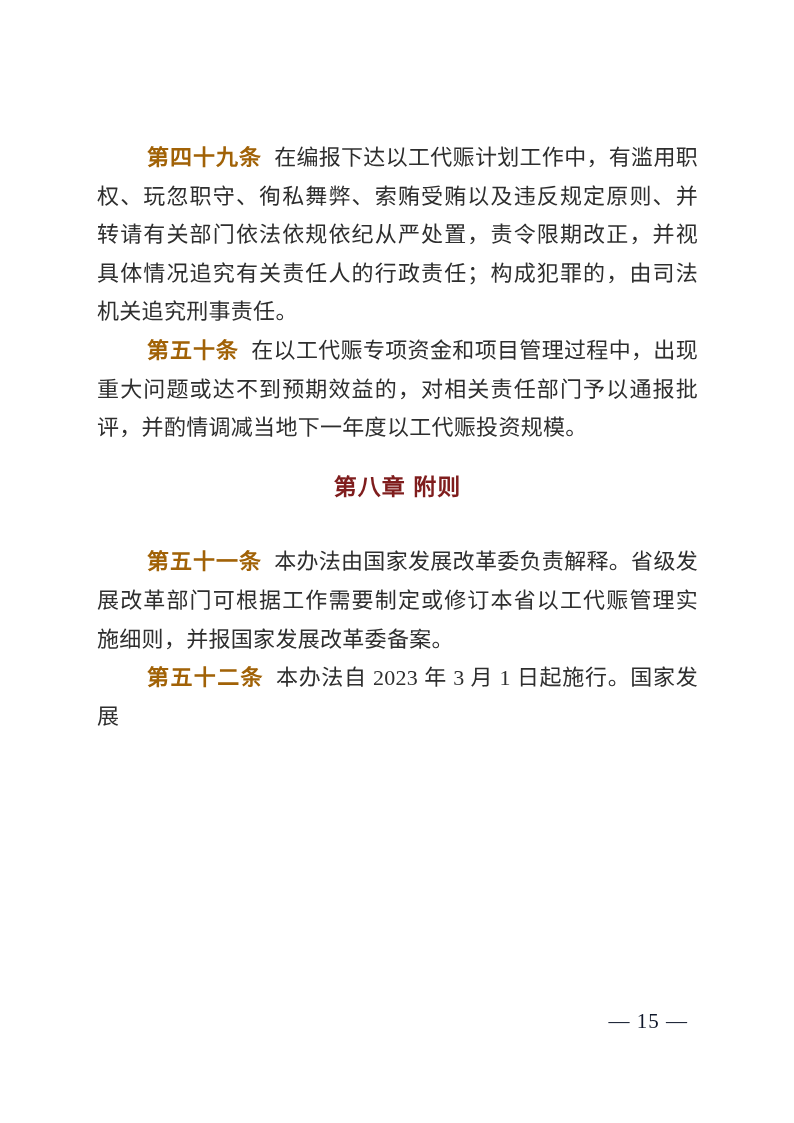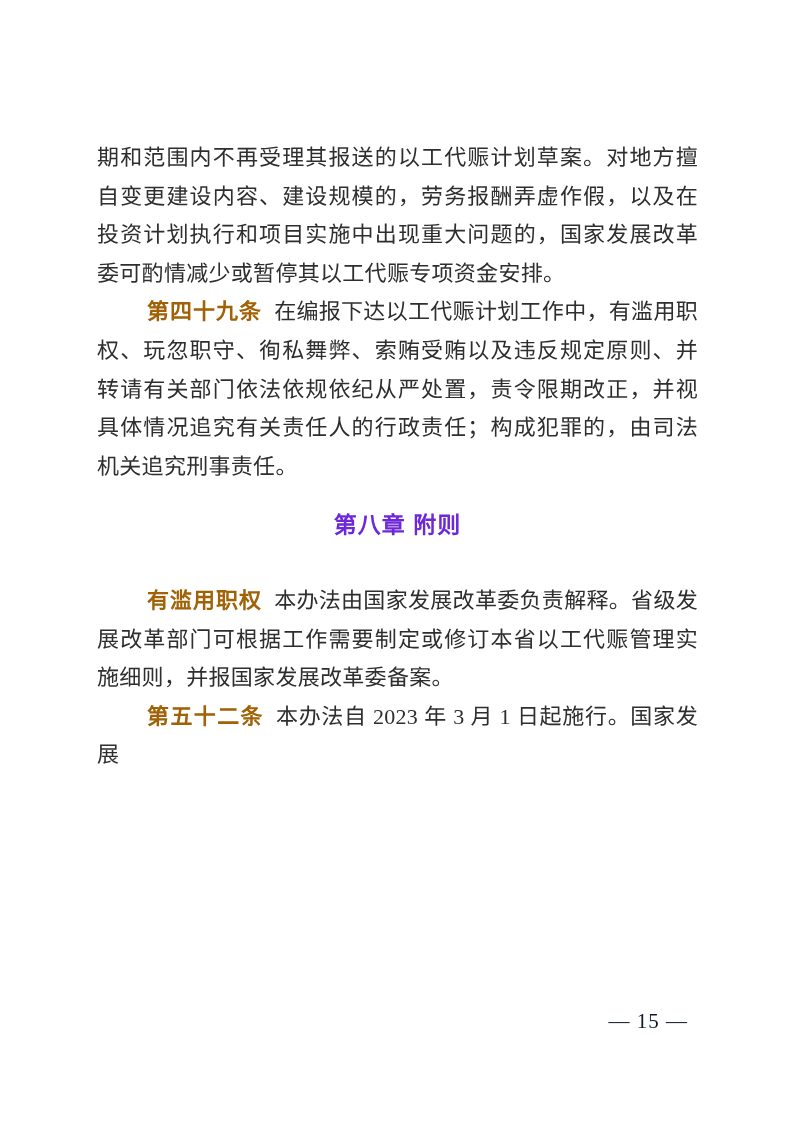--- a/index.html
+++ b/index.html
@@ -41,48 +41,48 @@
     margin-right: 0.55em;
     letter-spacing: 1px;
   }
   .chapter-heading {
     margin: 20px 0 37px 0;
     font-size: 23px;
     line-height: 38.6px;
     text-align: center;
     font-family: "Liberation Sans", "DejaVu Sans", sans-serif;
     font-weight: 700;
-    color: #6d28d9;
+    color: #7f1d1d;
     letter-spacing: 1px;
   }
   .page-number {
     position: absolute;
     top: 1007px;
     right: 106px;
     font-size: 21px;
     line-height: 28px;
     color: #0f172a;
     font-family: "Liberation Serif", "DejaVu Serif", serif;
     letter-spacing: 1px;
   }
 </style>
 </head>
 <body>
 
 <div class="page">
   <div class="content">
 
-    <p class="para"><span>期和范围内不再受理其报送的以工代赈计划草案。对地方擅自变更建设内容、建设规模的，劳务报酬弄虚作假，以及在投资计划执行和项目实施中出现重大问题的，国家发展改革委可酌情减少或暂停其以工代赈专项资金安排。</span></p>
 
     <p class="para indent"><span class="lead">第四十九条</span><span>在编报下达以工代赈计划工作中，有滥用职权、玩忽职守、徇私舞弊、索贿受贿以及违反规定原则、并转请有关部门依法依规依纪从严处置，责令限期改正，并视具体情况追究有关责任人的行政责任；构成犯罪的，由司法机关追究刑事责任。</span></p>
 
+    <p class="para indent"><span class="lead">第五十条</span><span>在以工代赈专项资金和项目管理过程中，出现重大问题或达不到预期效益的，对相关责任部门予以通报批评，并酌情调减当地下一年度以工代赈投资规模。</span></p>
 
 
     <h2 class="chapter-heading">第八章 附则</h2>
 
-    <p class="para indent"><span class="lead">有滥用职权</span><span>本办法由国家发展改革委负责解释。省级发展改革部门可根据工作需要制定或修订本省以工代赈管理实施细则，并报国家发展改革委备案。</span></p>
+    <p class="para indent"><span class="lead">第五十一条</span><span>本办法由国家发展改革委负责解释。省级发展改革部门可根据工作需要制定或修订本省以工代赈管理实施细则，并报国家发展改革委备案。</span></p>
 
     <p class="para indent"><span class="lead">第五十二条</span><span>本办法自 2023 年 3 月 1 日起施行。国家发展</span></p>
 
   </div>
 
   <div class="page-number">— 15 —</div>
 </div>
 
 </body></html>

